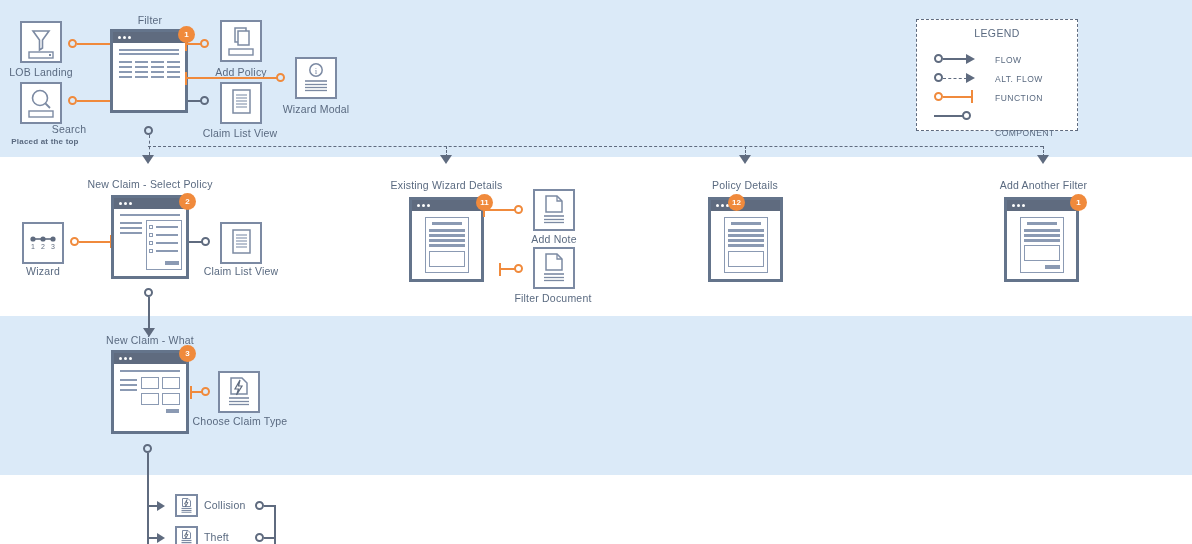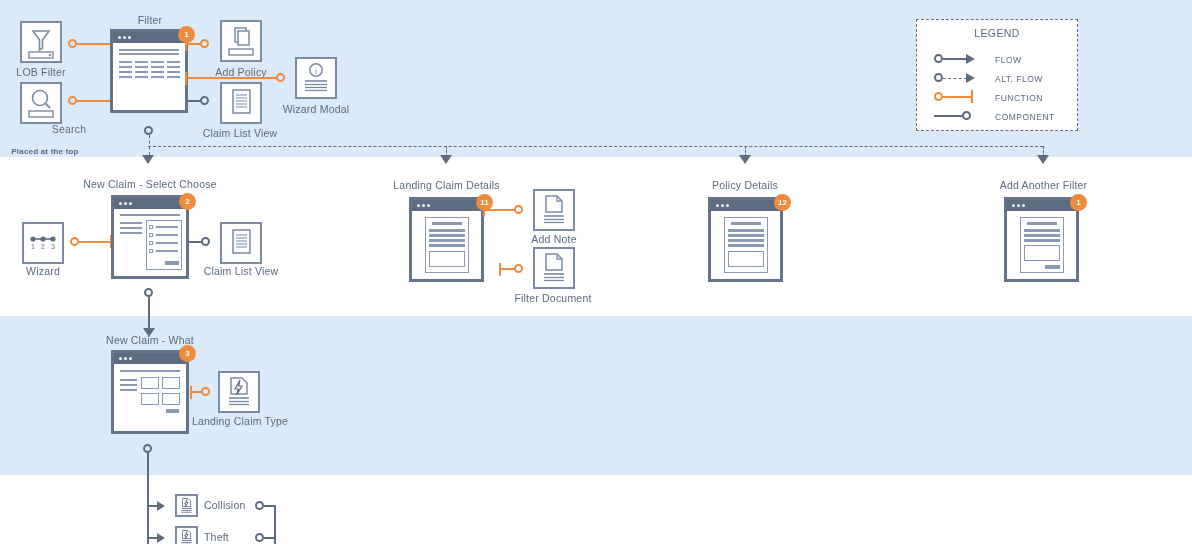--- a/index.html
+++ b/index.html
@@ -92,31 +92,31 @@
   <div class="band" style="top:0px;height:157px;"></div>
   <div class="band" style="top:316px;height:159px;"></div>
 
   <div class="icon" style="left:20px;top:21px;width:42px;height:42px;">
     <svg width="38" height="38" viewBox="0 0 38 38">
       <polygon points="11,8 27,8 20.5,17 20.5,25 17.5,27 17.5,17" fill="none" stroke="#7c8aa3" stroke-width="1.6"></polygon>
       <rect x="7" y="29" width="24" height="6" fill="#fff" stroke="#7c8aa3" stroke-width="1.4"></rect>
       <rect x="27" y="31" width="2" height="2" fill="#7c8aa3"></rect>
     </svg>
   </div>
-  <div class="caption" style="left:0px;top:66px;width:82px;">LOB Filter</div>
+  <div class="caption" style="left:0px;top:66px;width:82px;">LOB Landing</div>
 
   <div class="icon" style="left:20px;top:82px;width:42px;height:42px;">
     <svg width="38" height="38" viewBox="0 0 38 38">
       <circle cx="18" cy="14" r="7.5" fill="none" stroke="#7c8aa3" stroke-width="1.6"></circle>
       <line x1="23.5" y1="19.5" x2="28" y2="24" stroke="#7c8aa3" stroke-width="1.8"></line>
       <rect x="7" y="27" width="24" height="6" fill="#fff" stroke="#7c8aa3" stroke-width="1.4"></rect>
     </svg>
   </div>
   <div class="caption" style="left:0px;top:123px;width:82px;margin-left:28px;">Search</div>
-  <div class="caption small" style="left:0px;top:145px;width:82px;padding-left:8px;">Placed at the top</div>
+  <div class="caption small" style="left:0px;top:135px;width:82px;padding-left:8px;">Placed at the top</div>
 
   <div class="ocircle" style="left:68px;top:39px;"></div>
   <div class="oline" style="left:77px;top:43px;width:35px;height:2px;"></div>
   <div class="tee" style="left:110px;top:37px;"></div>
 
   <div class="ocircle" style="left:68px;top:96px;"></div>
   <div class="oline" style="left:77px;top:100px;width:35px;height:2px;"></div>
   <div class="tee" style="left:110px;top:94px;"></div>
 
   <div class="title" style="left:95px;top:14px;width:110px;">Filter</div>
@@ -214,21 +214,21 @@
       <text x="19" y="25" font-size="7" fill="#5f6b7f" text-anchor="middle" font-family="Liberation Sans, sans-serif">2</text>
       <text x="29" y="25" font-size="7" fill="#5f6b7f" text-anchor="middle" font-family="Liberation Sans, sans-serif">3</text>
     </svg>
   </div>
   <div class="caption" style="left:2px;top:265px;width:82px;">Wizard</div>
 
   <div class="ocircle onwhite" style="left:70px;top:237px;"></div>
   <div class="oline" style="left:79px;top:241px;width:33px;height:2px;"></div>
   <div class="tee" style="left:110px;top:235px;"></div>
 
-  <div class="title" style="left:65px;top:178px;width:170px;">New Claim - Select Choose</div>
+  <div class="title" style="left:65px;top:178px;width:170px;">New Claim - Select Policy</div>
   <div class="browser" style="left:111px;top:195px;width:78px;height:84px;">
     <div class="bar"></div>
     <div class="dot" style="left:5px;"></div>
     <div class="dot" style="left:10px;"></div>
     <div class="dot" style="left:15px;"></div>
     <div class="ln" style="left:6px;top:16px;width:60px;height:2px;"></div>
     <div class="ln" style="left:6px;top:24px;width:22px;height:2px;"></div>
     <div class="ln" style="left:6px;top:29px;width:22px;height:2px;"></div>
     <div class="ln" style="left:6px;top:34px;width:22px;height:2px;"></div>
     <div class="bx" style="left:32px;top:22px;width:36px;height:50px;"></div>
@@ -256,21 +256,21 @@
       <line x1="14" y1="20" x2="25" y2="20" stroke="#8b9ab3" stroke-width="1.2"></line>
       <line x1="14" y1="23" x2="25" y2="23" stroke="#8b9ab3" stroke-width="1.2"></line>
     </svg>
   </div>
   <div class="caption" style="left:200px;top:265px;width:82px;">Claim List View</div>
 
   <div class="gcircle onwhite" style="left:144px;top:288px;"></div>
   <div class="gline" style="left:148px;top:297px;width:1.5px;height:32px;"></div>
   <div class="arrowdown" style="left:142.5px;top:328px;"></div>
 
-  <div class="title" style="left:375px;top:179px;width:143px;">Landing Claim Details</div>
+  <div class="title" style="left:375px;top:179px;width:143px;">Existing Wizard Details</div>
   <div class="browser" style="left:409px;top:197px;width:75px;height:85px;">
     <div class="bar"></div>
     <div class="dot" style="left:5px;"></div>
     <div class="dot" style="left:10px;"></div>
     <div class="dot" style="left:15px;"></div>
     <div class="bx" style="left:13px;top:17px;width:44px;height:56px;"></div>
     <div class="ln" style="left:20px;top:22px;width:30px;height:3px;"></div>
     <div class="ln" style="left:17px;top:29px;width:36px;height:3px;"></div>
     <div class="ln" style="left:17px;top:34px;width:36px;height:3px;"></div>
     <div class="ln" style="left:17px;top:39px;width:36px;height:3px;"></div>
@@ -316,21 +316,21 @@
     <div class="dot" style="left:10px;"></div>
     <div class="dot" style="left:15px;"></div>
     <div class="bx" style="left:13px;top:17px;width:44px;height:56px;"></div>
     <div class="ln" style="left:20px;top:22px;width:30px;height:3px;"></div>
     <div class="ln" style="left:17px;top:29px;width:36px;height:3px;"></div>
     <div class="ln" style="left:17px;top:34px;width:36px;height:3px;"></div>
     <div class="ln" style="left:17px;top:39px;width:36px;height:3px;"></div>
     <div class="ln" style="left:17px;top:44px;width:36px;height:3px;"></div>
     <div class="bx" style="left:17px;top:51px;width:36px;height:16px;"></div>
   </div>
-  <div class="badge" style="left:774px;top:194px;width:17px;height:17px;">12</div>
+  <div class="badge" style="left:728px;top:194px;width:17px;height:17px;">12</div>
 
   <div class="title" style="left:976px;top:179px;width:135px;">Add Another Filter</div>
   <div class="browser" style="left:1004px;top:197px;width:75px;height:85px;">
     <div class="bar"></div>
     <div class="dot" style="left:5px;"></div>
     <div class="dot" style="left:10px;"></div>
     <div class="dot" style="left:15px;"></div>
     <div class="bx" style="left:13px;top:17px;width:44px;height:56px;"></div>
     <div class="ln" style="left:20px;top:22px;width:30px;height:3px;"></div>
     <div class="ln" style="left:17px;top:29px;width:36px;height:3px;"></div>
@@ -365,21 +365,21 @@
 
   <div class="icon" style="left:218px;top:371px;width:42px;height:42px;">
     <svg width="38" height="38" viewBox="0 0 38 38">
       <path d="M11,5 H22 L27,10 V21 H11 Z" fill="#fff" stroke="#7c8aa3" stroke-width="1.5"></path>
       <polygon points="20,7 15,16 18.5,16 16.5,22 22,13 18.5,13" fill="none" stroke="#5f6b7f" stroke-width="1.2"></polygon>
       <line x1="9" y1="25" x2="29" y2="25" stroke="#7c8aa3" stroke-width="1.6"></line>
       <line x1="9" y1="28.5" x2="29" y2="28.5" stroke="#7c8aa3" stroke-width="1.3"></line>
       <line x1="9" y1="31.5" x2="29" y2="31.5" stroke="#7c8aa3" stroke-width="1.3"></line>
     </svg>
   </div>
-  <div class="caption" style="left:159px;top:415px;width:162px;">Landing Claim Type</div>
+  <div class="caption" style="left:159px;top:415px;width:162px;">Choose Claim Type</div>
 
   <div class="gcircle" style="left:143px;top:444px;"></div>
   <div class="gline" style="left:147px;top:453px;width:1.5px;height:91px;"></div>
 
   <div class="gline" style="left:147px;top:505px;width:12px;height:1.5px;"></div>
   <div class="arrowright" style="left:157px;top:501px;"></div>
   <div class="icon" style="left:175px;top:494px;width:23px;height:23px;">
     <svg width="19" height="19" viewBox="0 0 38 38">
       <path d="M11,5 H22 L27,10 V21 H11 Z" fill="#fff" stroke="#7c8aa3" stroke-width="2"></path>
       <polygon points="20,7 15,16 18.5,16 16.5,22 22,13 18.5,13" fill="none" stroke="#5f6b7f" stroke-width="1.8"></polygon>
@@ -421,16 +421,16 @@
     <span style="position:absolute;left:49px;top:53px;width:0;height:0;border-top:5px solid transparent;border-bottom:5px solid transparent;border-left:9px solid #5f6b7f;"></span>
     <span class="lg-label" style="left:78px;top:54px;">ALT. FLOW</span>
 
     <span class="ocircle onwhite" style="left:17px;top:72px;"></span>
     <span class="oline" style="left:26px;top:76px;width:30px;height:2px;"></span>
     <span class="tee" style="left:54px;top:70px;"></span>
     <span class="lg-label" style="left:78px;top:73px;">FUNCTION</span>
 
     <span class="gline" style="left:17px;top:95px;width:30px;height:1.5px;"></span>
     <span class="gcircle onwhite" style="left:45px;top:91px;"></span>
-    <span class="lg-label" style="left:78px;top:92px;text-align:right;">COMPONENT</span>
+    <span class="lg-label" style="left:78px;top:108px;text-align:right;">COMPONENT</span>
   </div>
 
 </div>
 
 </body></html>

